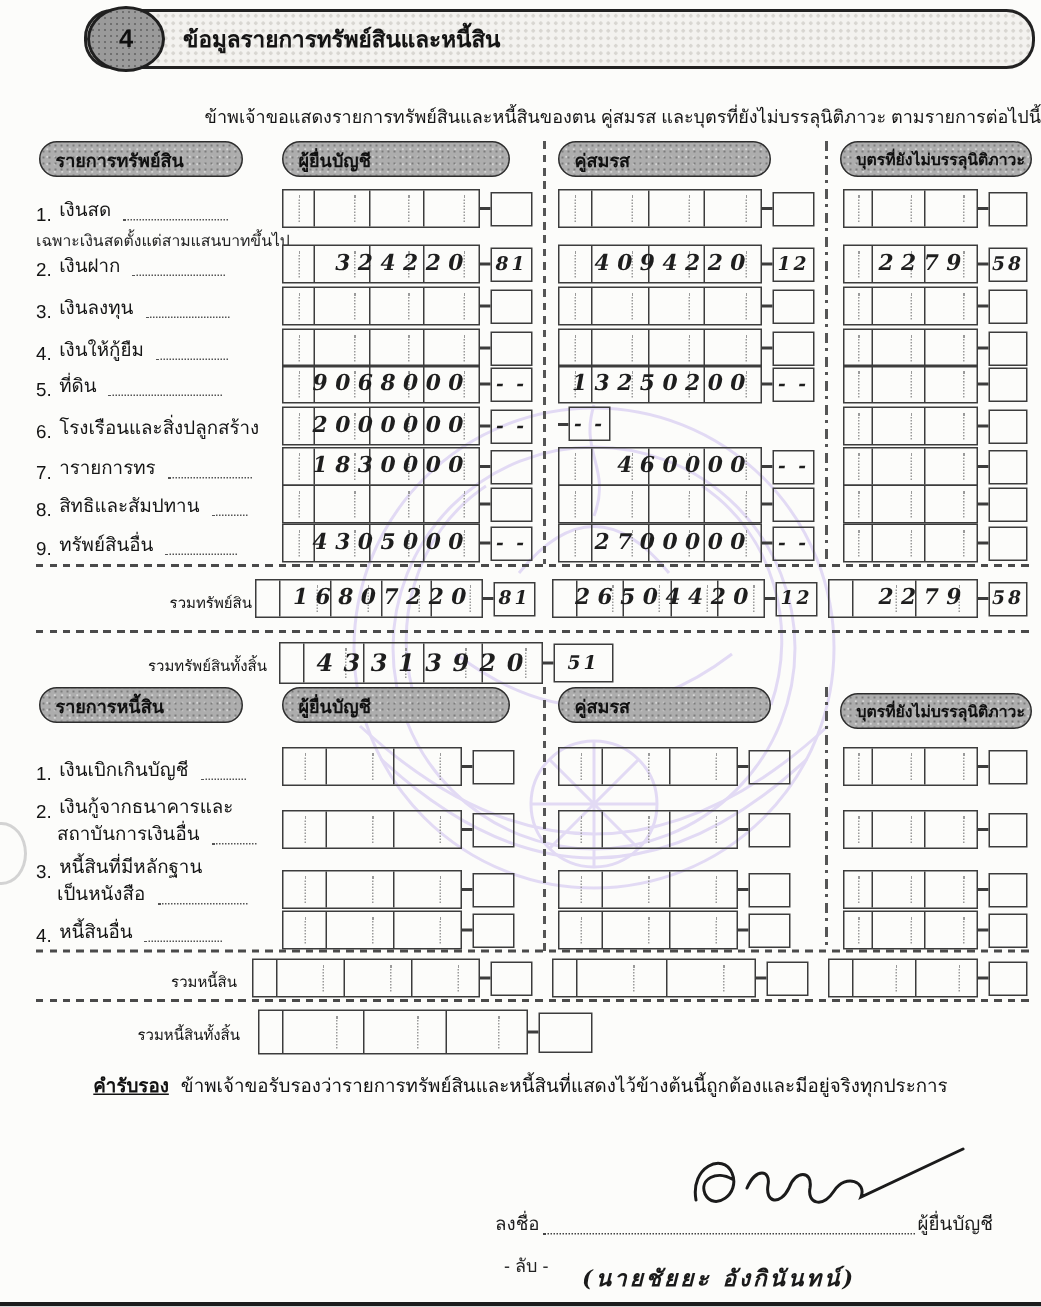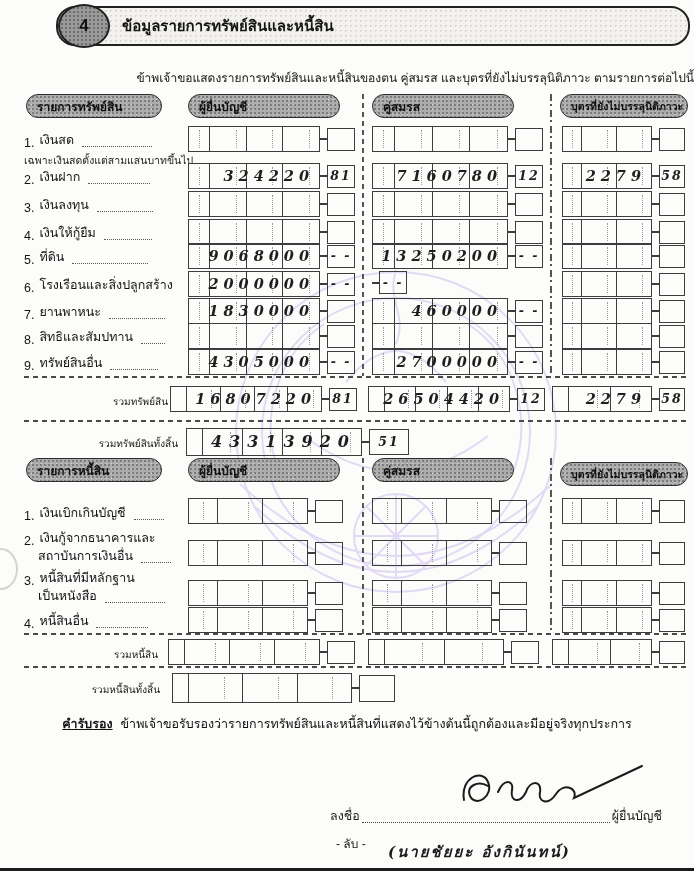--- a/index.html
+++ b/index.html
@@ -188,21 +188,21 @@
       <div class="sbox sat">
         <span class="hw">81</span>
       </div>
   </div>
   <div class="amt g2" style="top:163px">
     <div class="abox w-s4">
         <i></i>
         <i></i>
         <i></i>
         <i></i>
-        <span class="hw">7160780</span>
+        <span class="hw">4094220</span>
       </div>
       <span class="tick"></span>
       <div class="sbox sat">
         <span class="hw">12</span>
       </div>
   </div>
   <div class="amt g3" style="top:163px">
     <div class="abox w-c3">
         <i></i>
         <i></i>
@@ -378,21 +378,21 @@
         <span class="hw"></span>
       </div>
       <span class="tick"></span>
       <div class="sbox satc">
         <span class="hw"></span>
       </div>
   </div>
 
   <div class="rowlab" style="top:302px;width:162px">
     <span class="no">7.</span>
-      <span>ยานพาหนะ</span>
+      <span>ารายการทร</span>
       <span class="leaders" style="width:56px"></span>
   </div>
   <div class="amt g1" style="top:298px">
     <div class="abox w-d4">
         <i></i>
         <i></i>
         <i></i>
         <i></i>
         <span class="hw">1830000</span>
       </div>

